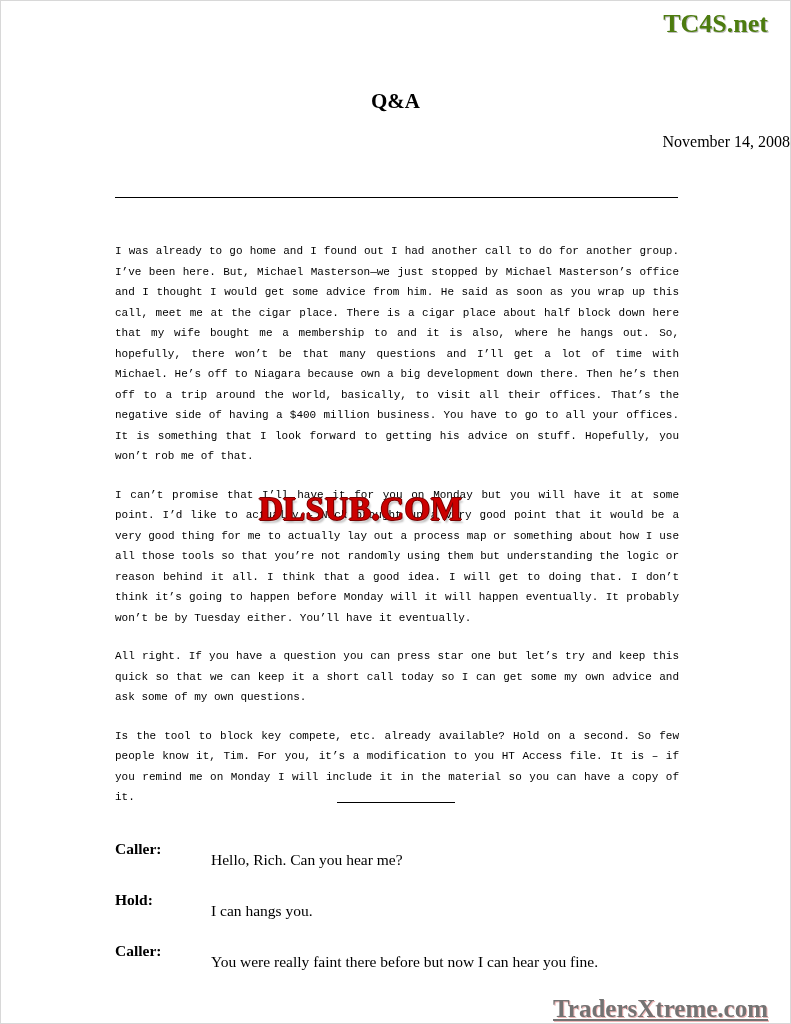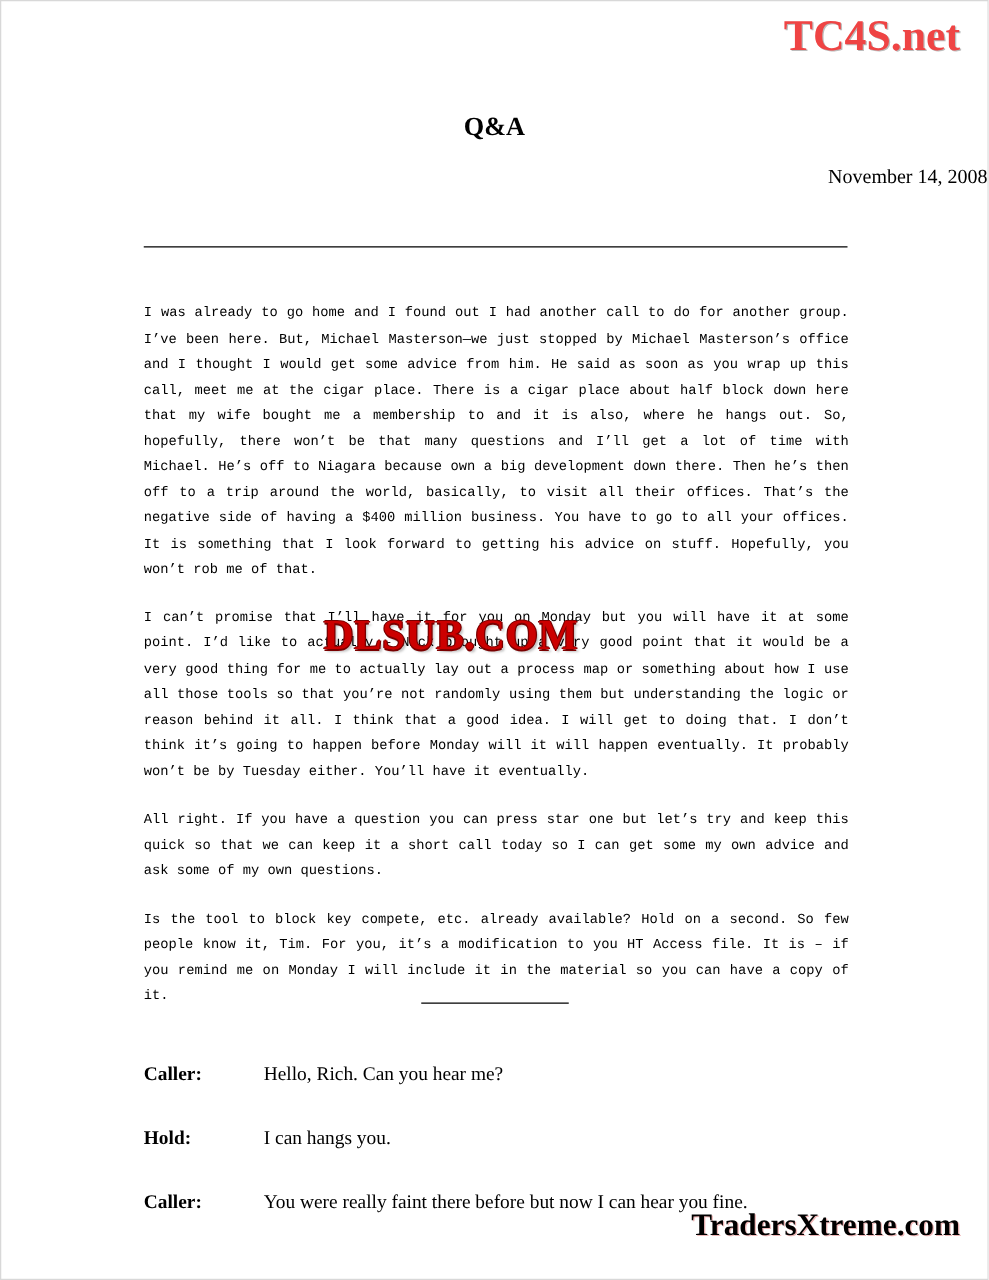--- a/index.html
+++ b/index.html
@@ -25,36 +25,37 @@
     background: #ffffff;
   }
 
   
   .brand-top {
     position: absolute;
     top: 8px;
     right: 22px;
     font-family: "Liberation Serif", serif;
     font-weight: bold;
-    font-size: 35px;
-    color: #ef4444;
+    font-size: 26px;
+    color: #4d7c0f;
     letter-spacing: 0px;
     text-shadow: 1px 1px 0 #bdbdbd;
   }
 
   
   .brand-bottom {
     position: absolute;
-    bottom: 28px;
+    bottom: 0;
     right: 22px;
     font-family: "Liberation Serif", serif;
     font-weight: bold;
     font-size: 25px;
-    color: #000000;
+    color: #737373;
     text-shadow: 1px 1px 0 #f0b8b8;
+    text-decoration: underline;
   }
 
   .doc-title {
     position: absolute;
     top: 88px;
     left: 0;
     width: 100%;
     text-align: center;
     font-size: 21px;
     font-weight: bold;
@@ -104,21 +105,20 @@
 
   .dialogue {
     position: absolute;
     top: 838px;
     left: 114px;
     width: 564px;
   }
   .dialogue-row {
     display: flex;
     margin-bottom: 20px;
-    align-items: flex-end;
   }
   .speaker {
     width: 96px;
     flex: 0 0 96px;
     font-weight: bold;
     font-size: 15.5px;
     line-height: 20px;
   }
   .line {
     flex: 1;

